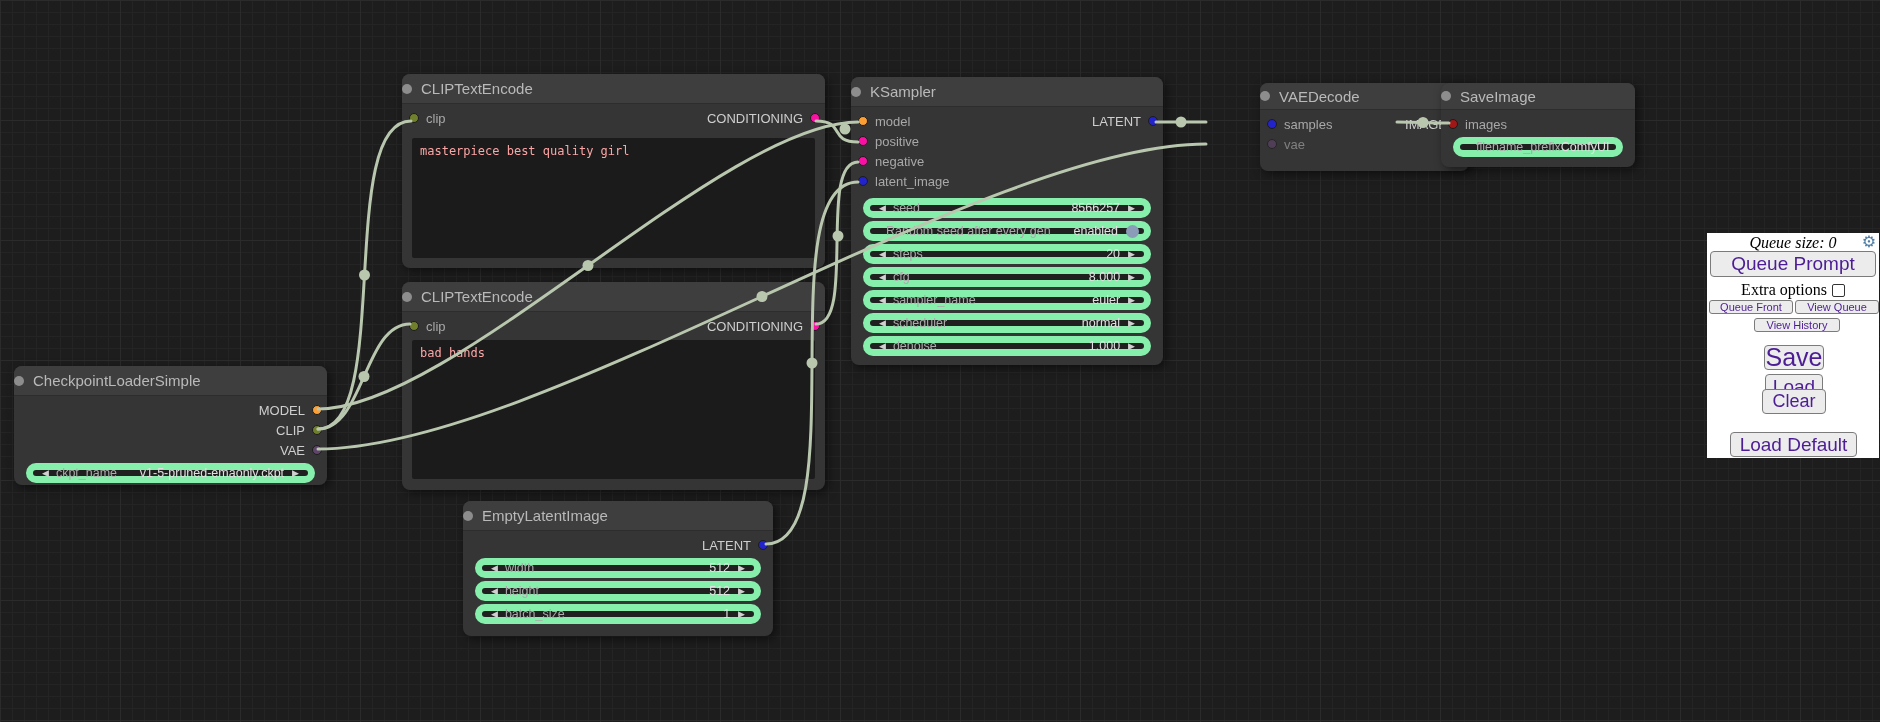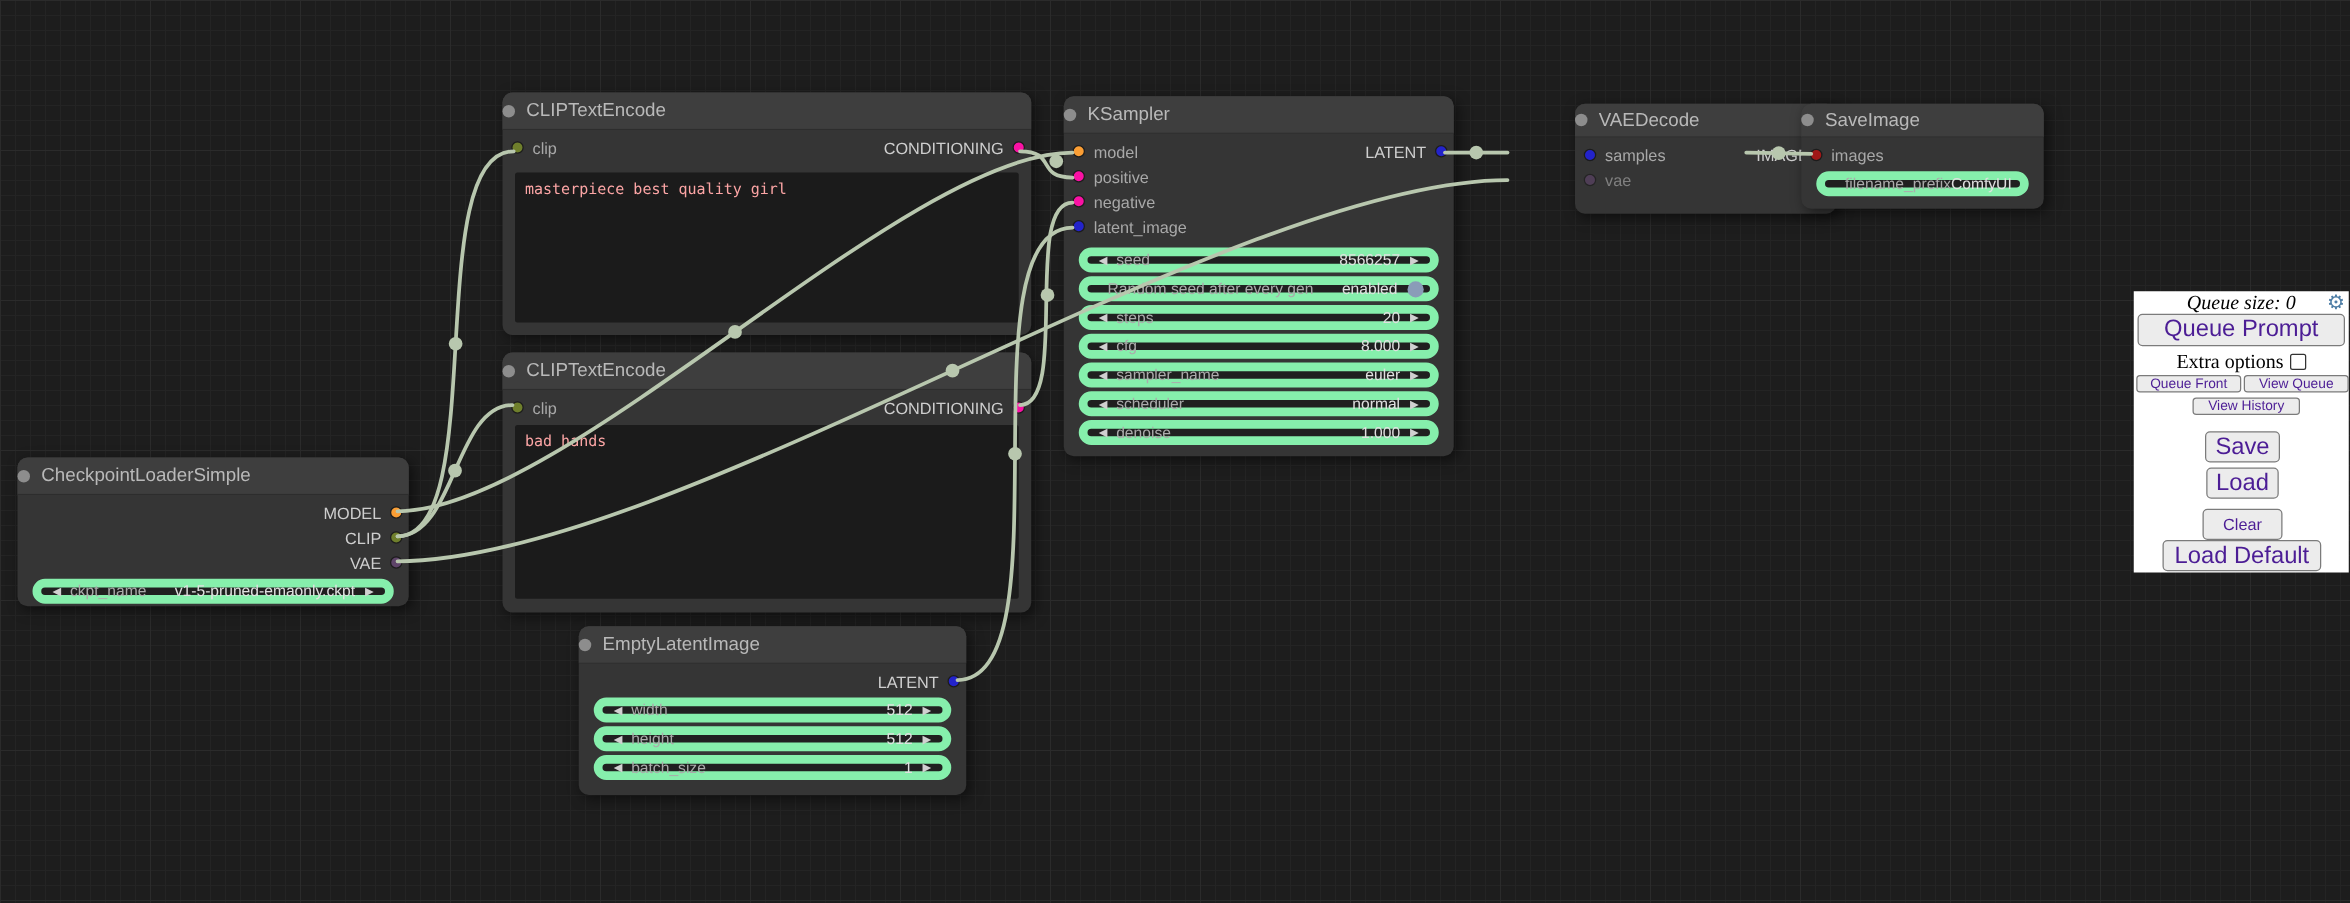--- a/index.html
+++ b/index.html
@@ -117,23 +117,23 @@
     display:flex; align-items:center; justify-content:center;
     cursor:pointer; white-space:nowrap;
   }
   #btn-queue-prompt { left:3px; top:18px; width:166px; height:26px; font-size:19px; }
   .q-extra { position:absolute; top:48px; left:0; right:0; text-align:center; font-size:16px; }
   .q-check { display:inline-block; width:13px; height:13px; border:1px solid #333;
              border-radius:2px; background:#fff; vertical-align:-2px; margin-left:5px; cursor:pointer; }
   #btn-queue-front { left:2px; top:67px; width:84px; height:14px; font-size:11px; border-radius:3px; }
   #btn-view-queue { left:88px; top:67px; width:84px; height:14px; font-size:11px; border-radius:3px; }
   #btn-view-history { left:47px; top:85px; width:86px; height:14px; font-size:11px; border-radius:3px; }
-  #btn-save { left:57px; top:112px; width:60px; height:25px; font-size:19px; }
+  #btn-save { left:57px; top:112px; width:60px; height:25px; font-size:25px; }
   #btn-load { left:58px; top:141px; width:58px; height:25px; font-size:19px; }
-  #btn-clear { left:55px; top:174px; width:64px; height:25px; font-size:13px; }
+  #btn-clear { left:55px; top:156px; width:64px; height:25px; font-size:18px; }
   #btn-load-default { left:23px; top:199px; width:127px; height:25px; font-size:19px; }
 </style>
 </head>
 <body>
 
 <svg id="links" width="1880" height="722">
   <path d="M318 429 C393 429 336 121 411 121"></path>
   <path d="M318 429 C364 429 364 324 410 324"></path>
   <path d="M318 409 C453 409 723 122 858 122"></path>
   <path d="M318 449 C540 449 984 144 1206 144"></path>

